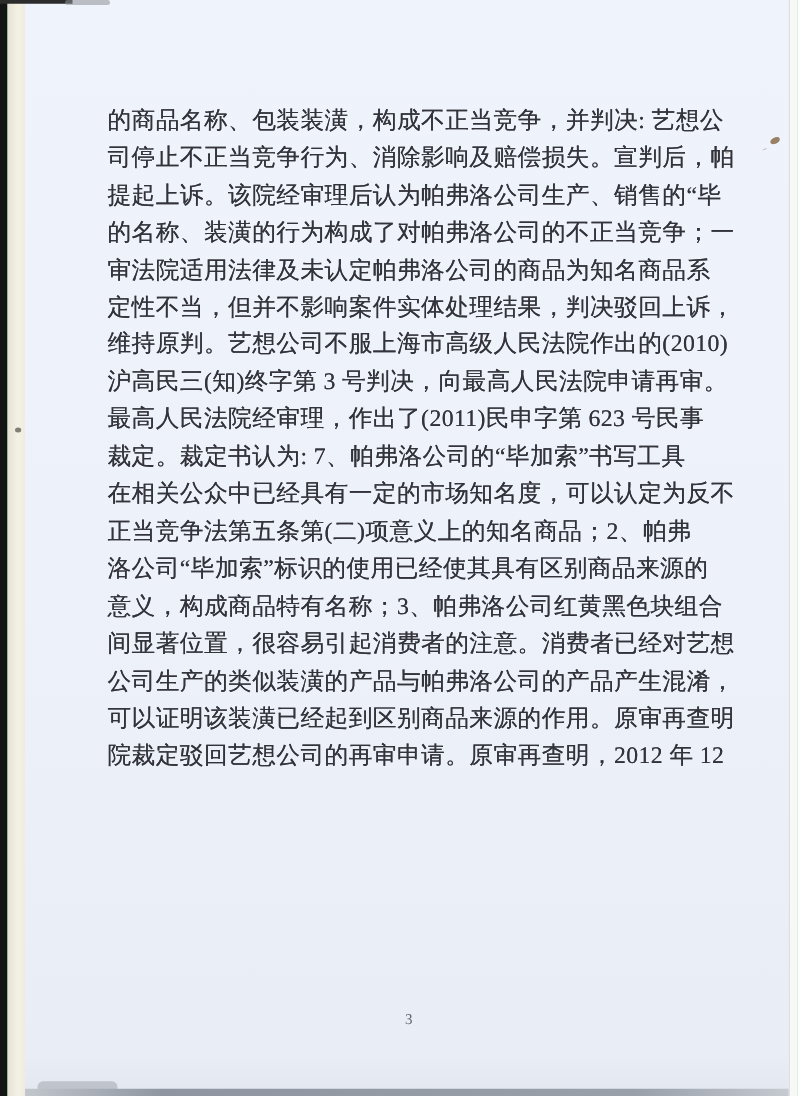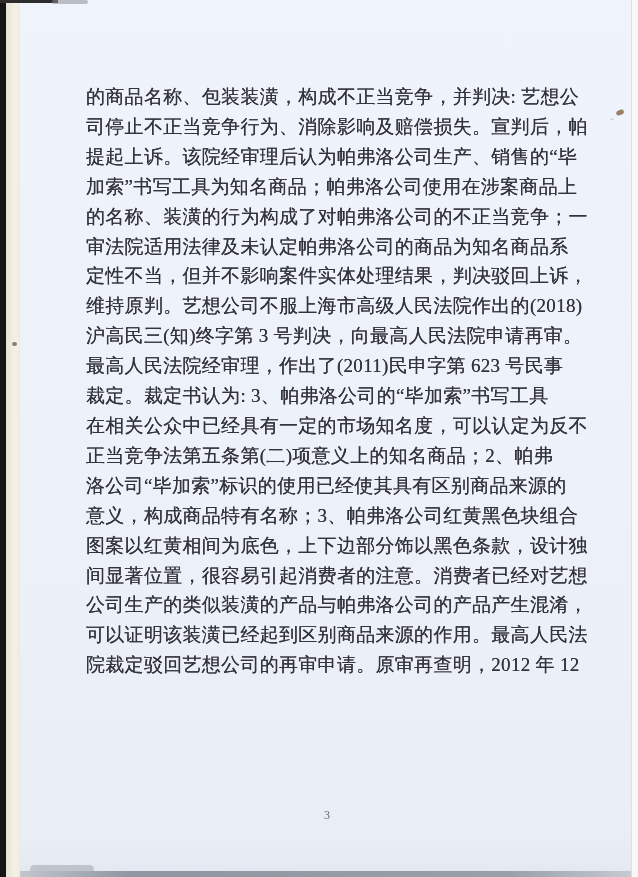--- a/index.html
+++ b/index.html
@@ -128,36 +128,34 @@
 
 <div class="scan">
   <div class="edge-black"></div>
   <div class="edge-cream"></div>
 
   <div class="paper">
     <div class="text-block">
       <div class="line">的商品名称、包装装潢，构成不正当竞争，并判决: 艺想公</div>
       <div class="line">司停止不正当竞争行为、消除影响及赔偿损失。宣判后，帕</div>
       <div class="line">提起上诉。该院经审理后认为帕弗洛公司生产、销售的“毕</div>
-      <div class="line">加索”书写工具为知名商品；帕弗洛公司使用在涉案商品上</div>
       <div class="line">的名称、装潢的行为构成了对帕弗洛公司的不正当竞争；一</div>
       <div class="line">审法院适用法律及未认定帕弗洛公司的商品为知名商品系</div>
       <div class="line">定性不当，但并不影响案件实体处理结果，判决驳回上诉，</div>
-      <div class="line">维持原判。艺想公司不服上海市高级人民法院作出的(2018)</div>
+      <div class="line">维持原判。艺想公司不服上海市高级人民法院作出的(2010)</div>
       <div class="line">沪高民三(知)终字第 3 号判决，向最高人民法院申请再审。</div>
       <div class="line">最高人民法院经审理，作出了(2011)民申字第 623 号民事</div>
-      <div class="line">裁定。裁定书认为: 3、帕弗洛公司的“毕加索”书写工具</div>
+      <div class="line">裁定。裁定书认为: 7、帕弗洛公司的“毕加索”书写工具</div>
       <div class="line">在相关公众中已经具有一定的市场知名度，可以认定为反不</div>
       <div class="line">正当竞争法第五条第(二)项意义上的知名商品；2、帕弗</div>
       <div class="line">洛公司“毕加索”标识的使用已经使其具有区别商品来源的</div>
       <div class="line">意义，构成商品特有名称；3、帕弗洛公司红黄黑色块组合</div>
-      <div class="line">图案以红黄相间为底色，上下边部分饰以黑色条款，设计独</div>
       <div class="line">间显著位置，很容易引起消费者的注意。消费者已经对艺想</div>
       <div class="line">公司生产的类似装潢的产品与帕弗洛公司的产品产生混淆，</div>
-      <div class="line">可以证明该装潢已经起到区别商品来源的作用。最高人民法</div>
+      <div class="line">可以证明该装潢已经起到区别商品来源的作用。原审再查明</div>
       <div class="line">院裁定驳回艺想公司的再审申请。原审再查明，2012 年 12</div>
     </div>
 
     <div class="page-number">3</div>
 
     <div class="speck speck-stain"></div>
     <div class="speck speck-faint"></div>
     <div class="bottom-smudge"></div>
     <div class="bottom-shadow"></div>
   </div>

